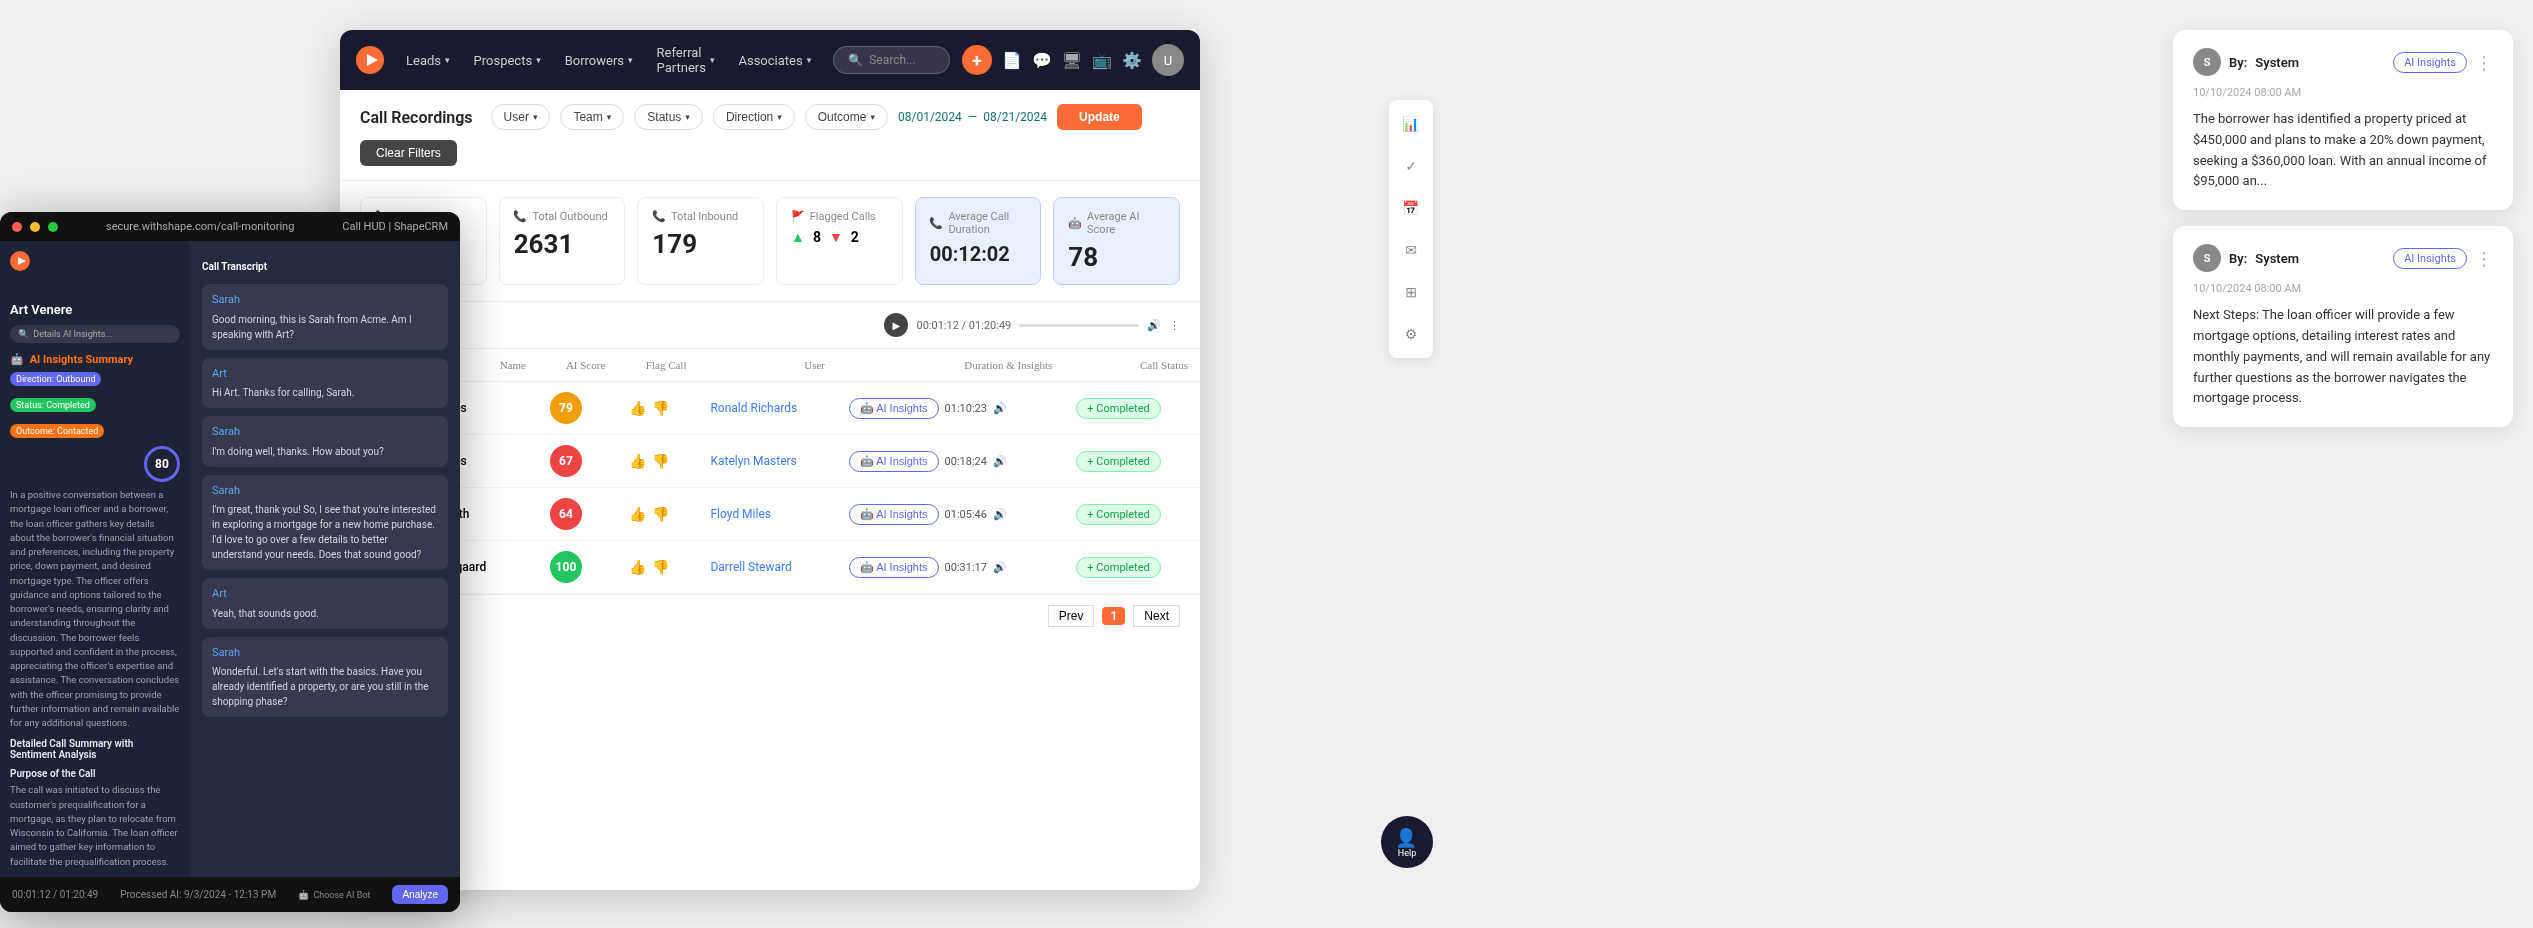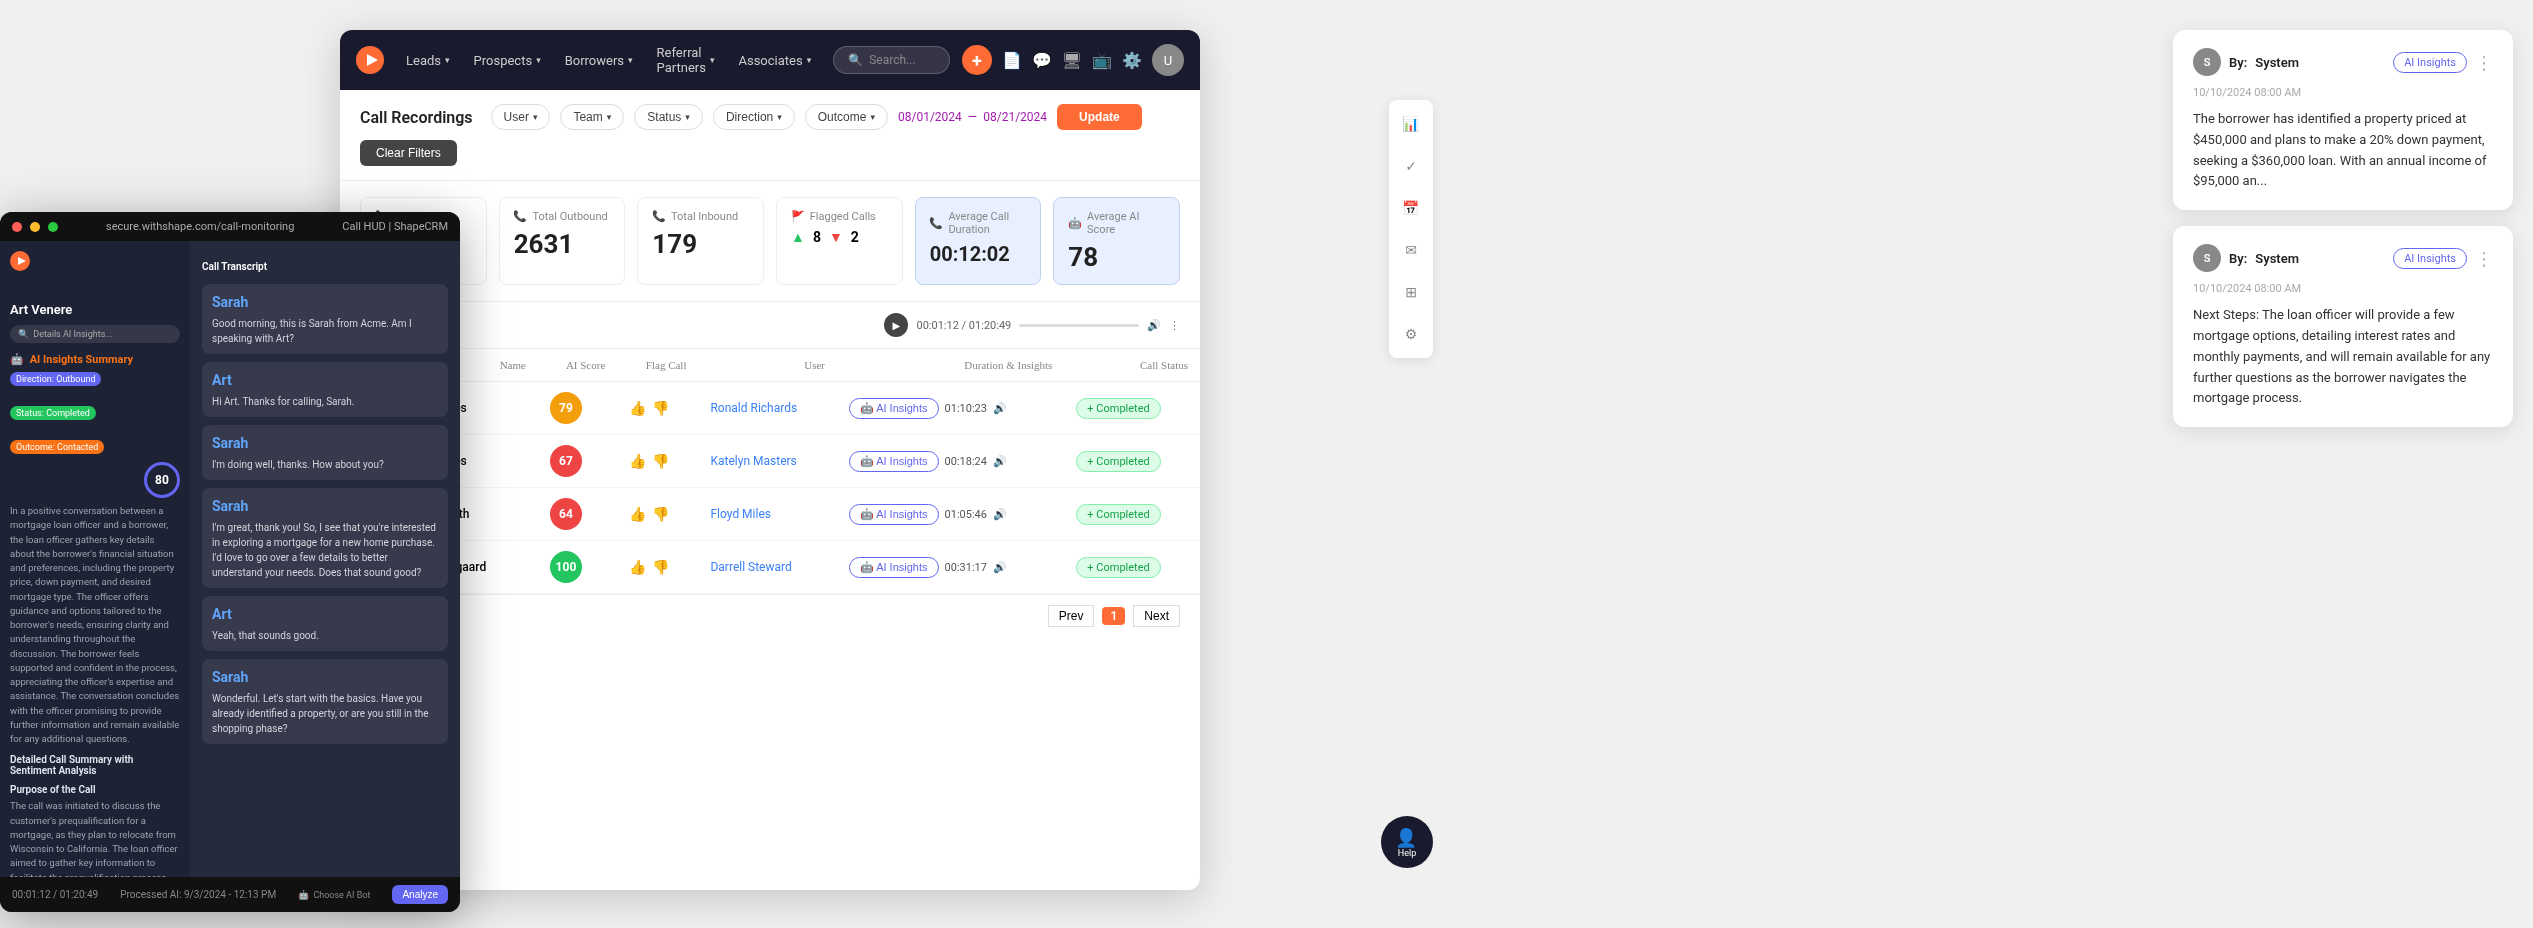--- a/index.html
+++ b/index.html
@@ -115,21 +115,21 @@
       cursor: pointer;
       display: flex;
       align-items: center;
       gap: 4px;
     }
     .date-range {
       display: flex;
       align-items: flex-start;
       gap: 6px;
       font-size: 12px;
-      color: #a21caf;
+      color: #0f766e;
     }
     .update-btn {
       background: #ff6b35;
       color: #fff;
       border: none;
       border-radius: 6px;
       padding: 6px 22px;
       font-size: 12px;
       cursor: pointer;
       font-weight: 600;
@@ -461,21 +461,21 @@
       margin-top: 31px;
     }
     .hud-section-title {
       color: #f97316;
       font-size: 11px;
       font-weight: 700;
       margin: 10px 0 6px;
       display: flex; align-items: center; gap: 6px;
     }
     .hud-status-tags {
-      display: flex; gap: 20px; flex-wrap: wrap; margin-bottom: 8px;
+      display: flex; gap: 12px; flex-wrap: wrap; margin-bottom: 8px;
     }
     .hud-tag {
       border-radius: 10px;
       padding: 2px 6px;
       font-size: 9px;
       color: #fff;
     }
     .hud-tag-outbound { background: #6366f1; }
     .hud-tag-completed { background: #22c55e; }
     .hud-tag-contacted { background: #f97316; }
@@ -508,22 +508,22 @@
       background: rgba(255,255,255,0.08);
       border-radius: 8px;
       padding: 8px 10px;
       font-size: 10px;
       color: #d1d5db;
       margin-bottom: 8px;
       line-height: 1.5;
     }
     .transcript-sender {
       color: #60a5fa;
-      font-size: 14px;
-      font-weight: 700;
+      font-size: 11px;
+      font-weight: 400;
       margin-bottom: 3px;
     }
     .hud-footer {
       background: #111;
       padding: 8px 12px;
       display: flex;
       align-items: center;
       justify-content: space-between;
       font-size: 10px;
       color: #888;

